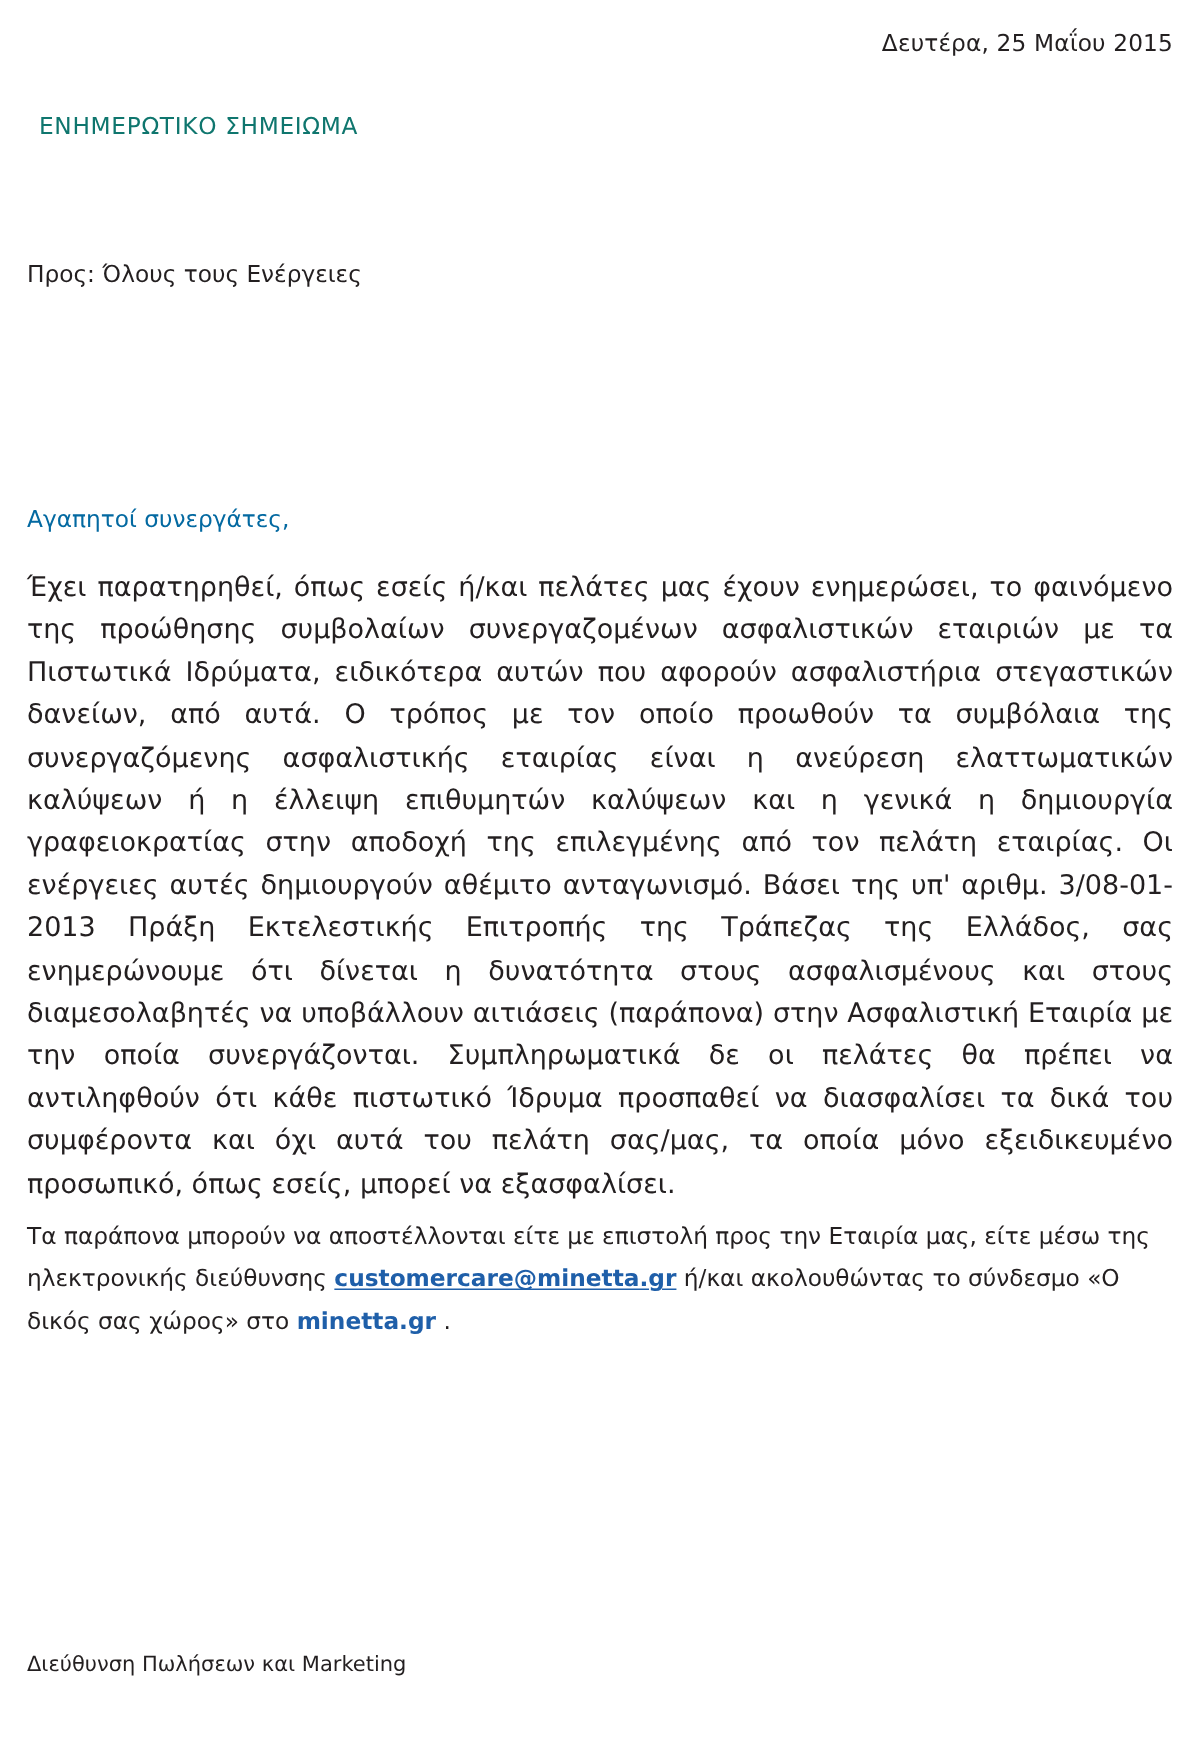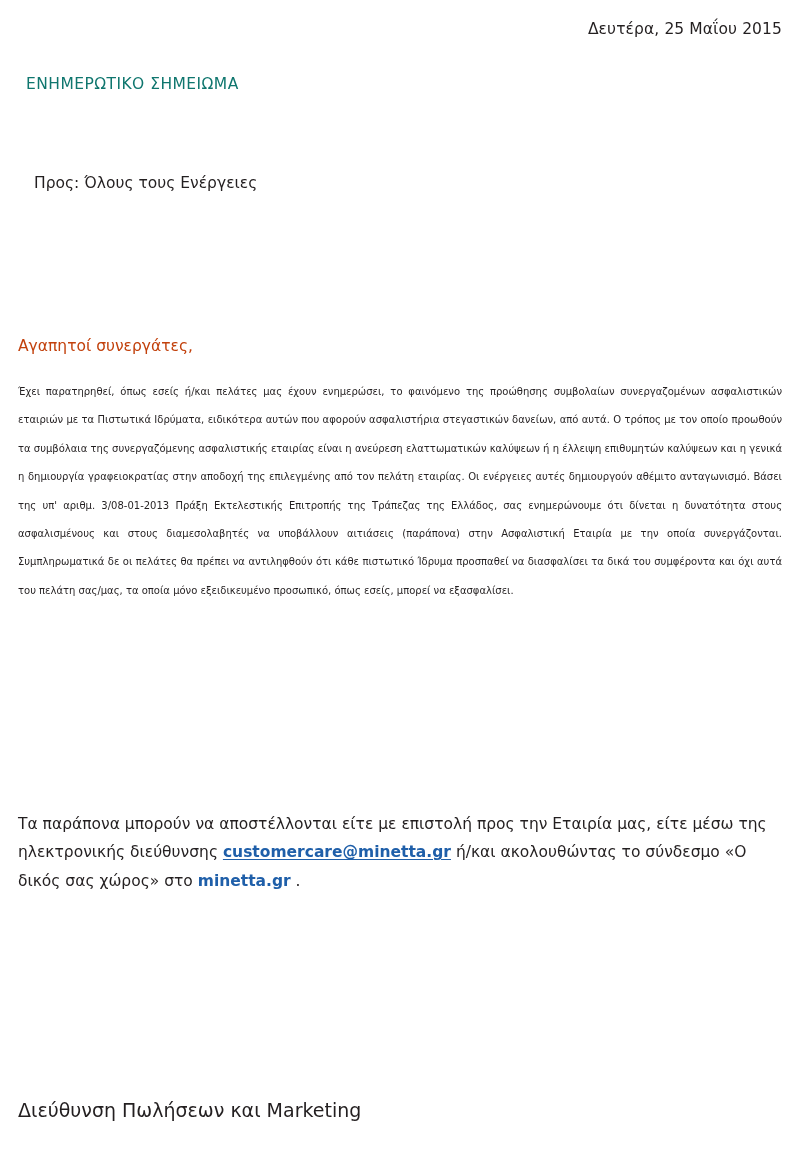--- a/index.html
+++ b/index.html
@@ -62,43 +62,42 @@
   .meta-line {
     font-size: 15.5px;
     line-height: 34px;
     color: #231f20;
   }
   .meta-line.subject {
     line-height: 33px;
   }
   .meta-label {
     font-weight: normal;
-    margin-left: 16px;
   }
   .meta-strong {
     font-weight: bold;
   }
 
   
   .salutation {
     position: absolute;
     top: 334px;
     left: 18px;
     font-size: 15.5px;
     line-height: 24px;
-    color: #c2410c;
+    color: #0369a1;
   }
 
   
   .body-block {
     position: absolute;
     top: 378px;
     left: 18px;
     width: 764px;
-    font-size: 10px;
+    font-size: 18px;
     line-height: 28.4px;
     text-align: justify;
     text-justify: inter-word;
     color: #231f20;
     hyphens: none;
   }
   .body-block p {
     margin: 0;
   }
 
@@ -133,21 +132,21 @@
     top: 1008px;
     left: 18px;
     font-size: 15.5px;
     line-height: 24px;
     color: #231f20;
   }
   .department {
     position: absolute;
     top: 1098px;
     left: 18px;
-    font-size: 19px;
+    font-size: 14px;
     line-height: 24px;
     color: #231f20;
   }
 </style>
 </head>
 <body>
 
 <div class="page">
 
   <div class="date-row">

